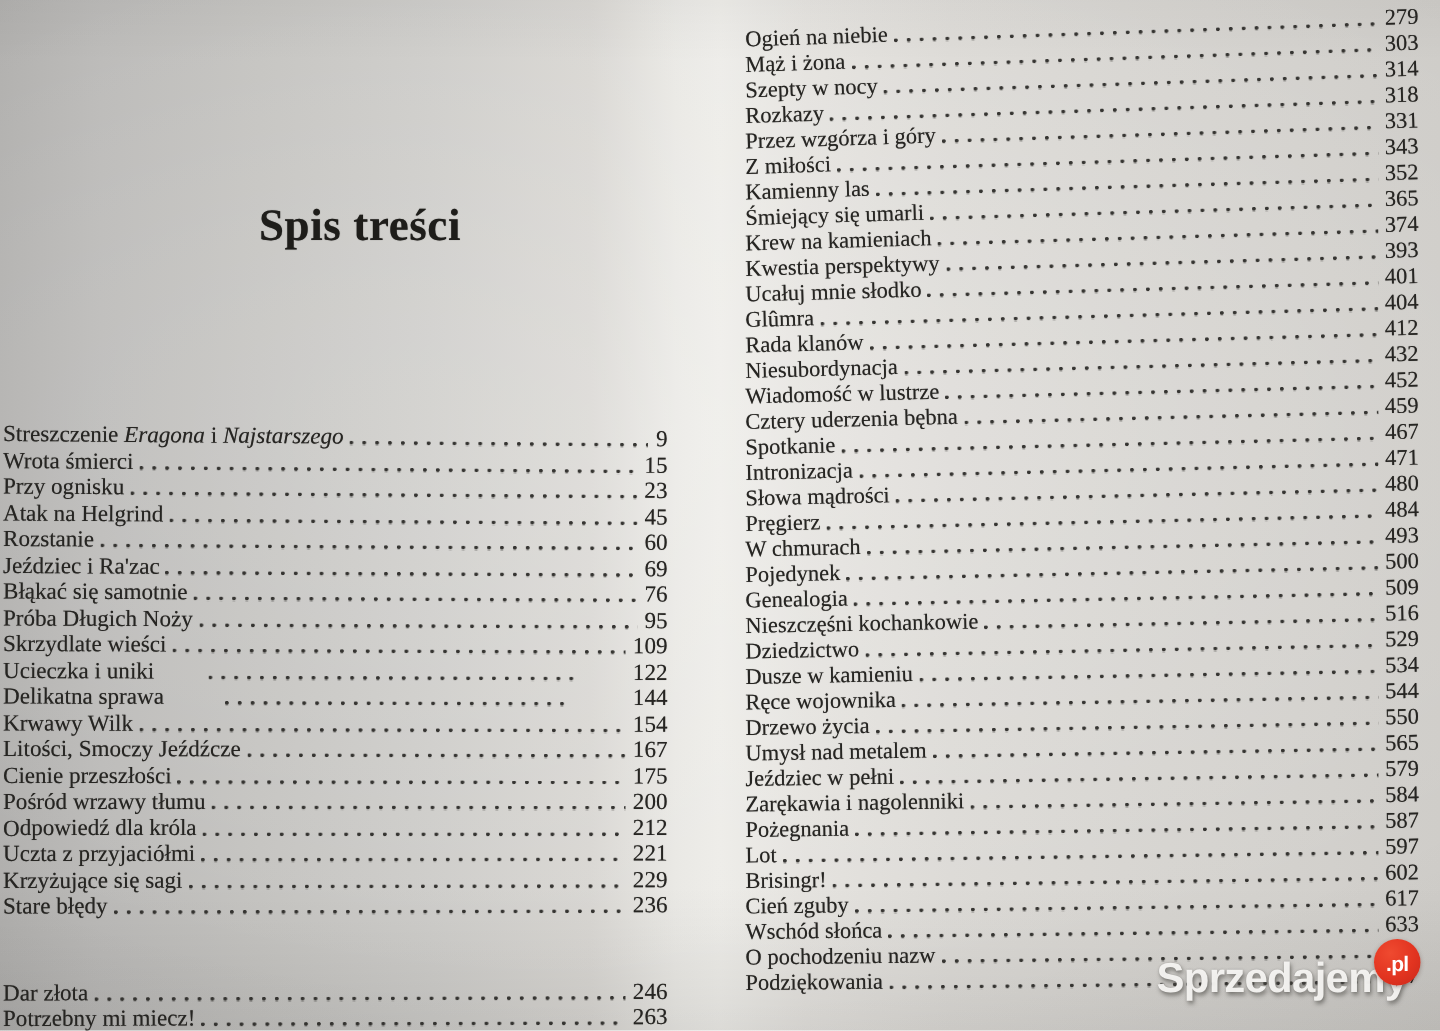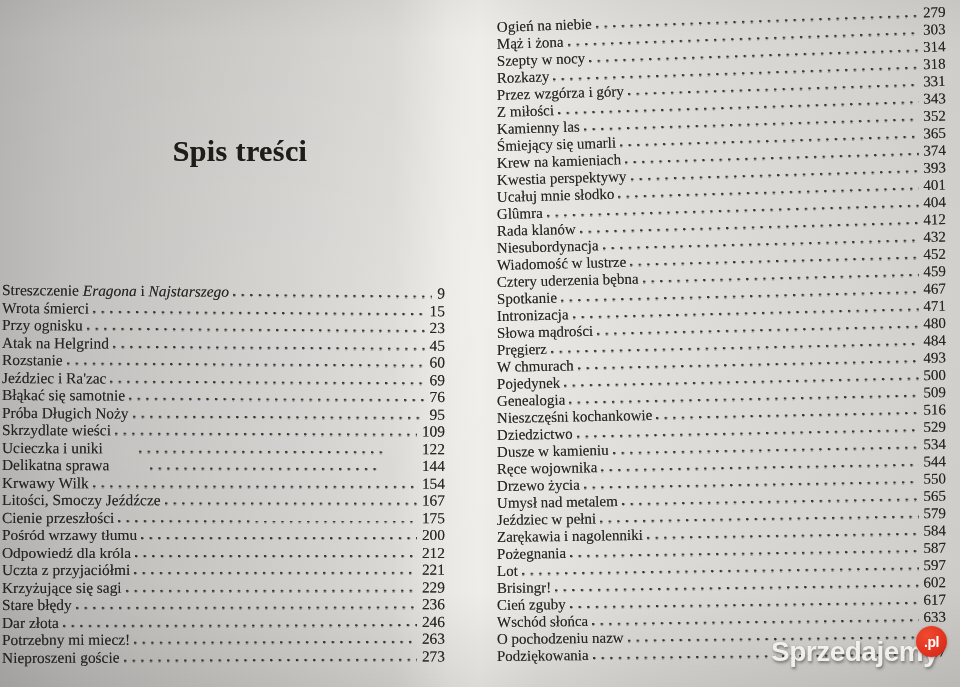--- a/index.html
+++ b/index.html
@@ -150,21 +150,21 @@
         <div class="row" style="transform: rotate(-0.076deg);">
           <span class="t">Krzyżujące się sagi</span>
           <span class="dots"></span>
           <span class="p">229</span>
         </div>
         <div class="row" style="transform: rotate(-0.107deg);">
           <span class="t">Stare błędy</span>
           <span class="dots"></span>
           <span class="p">236</span>
         </div>
-        <div class="row" style="transform: rotate(-0.138deg);">
+        <div class="row" style="transform: rotate(-0.138deg); margin-top: 40px;">
           <span class="t">Dar złota</span>
           <span class="dots"></span>
           <span class="p">246</span>
         </div>
         <div class="row" style="transform: rotate(-0.169deg);">
           <span class="t">Potrzebny mi miecz!</span>
           <span class="dots"></span>
           <span class="p">263</span>
         </div>
         <div class="row" style="transform: rotate(-0.2deg);">

